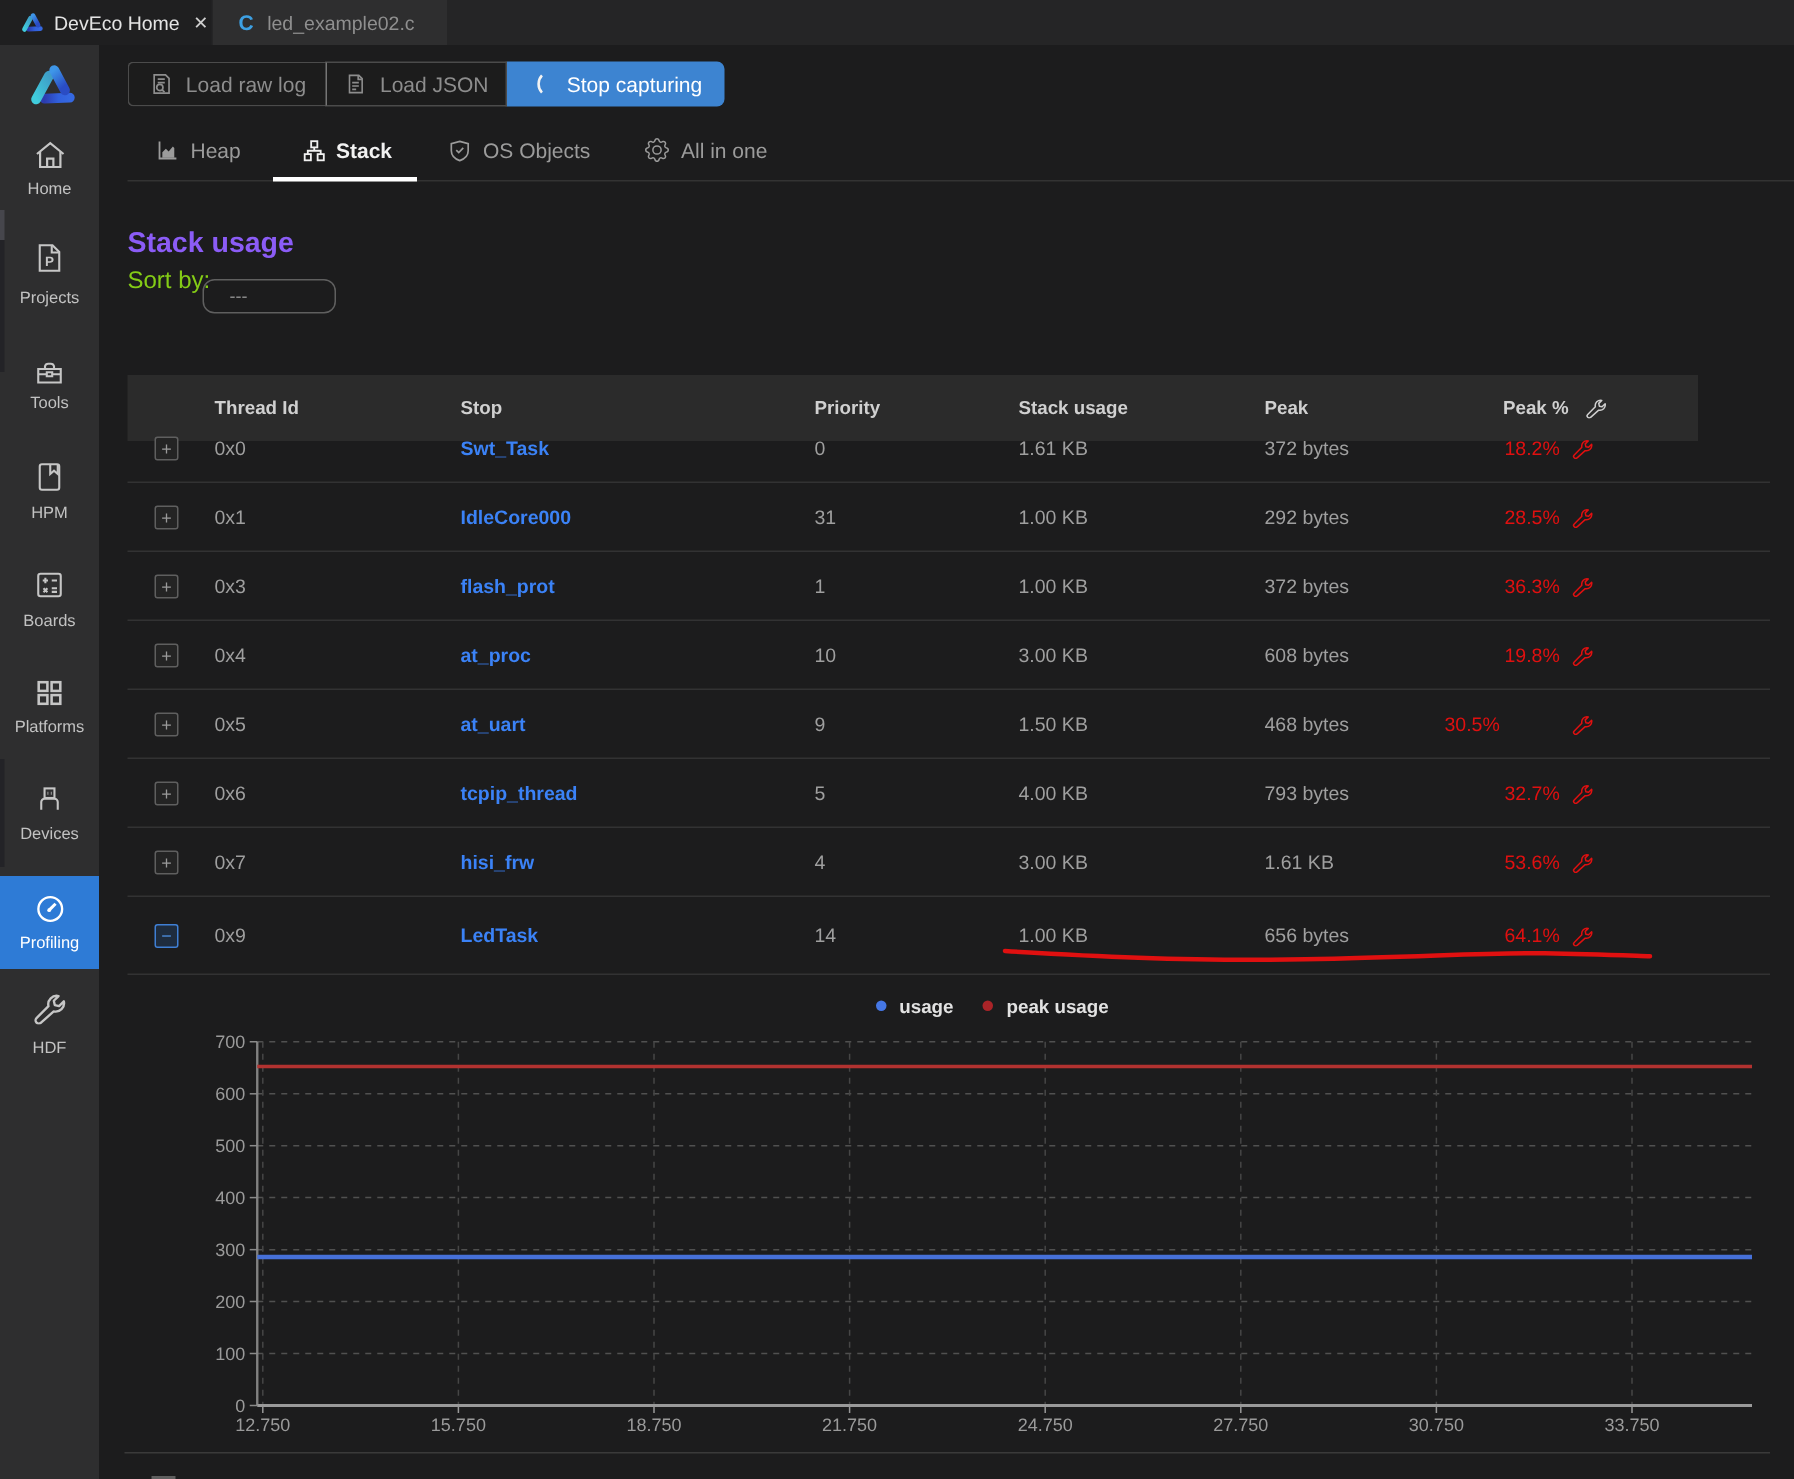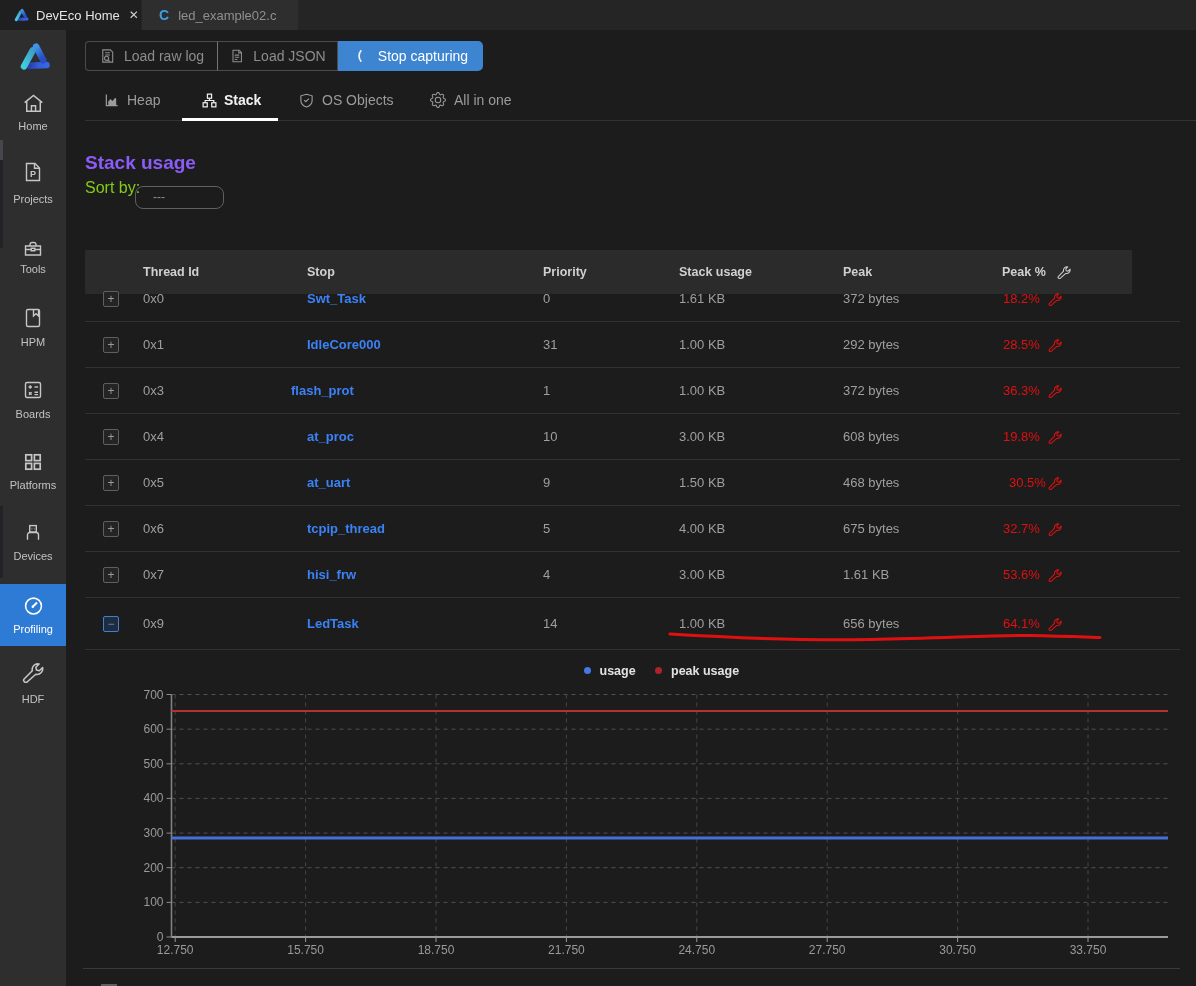--- a/index.html
+++ b/index.html
@@ -250,21 +250,21 @@
 <div class="abs cell" style="left:594px">1.00 KB</div>
 <div class="abs cell" style="left:758px">292 bytes</div>
 <div class="abs cell red" style="left:918px">28.5%</div>
 <svg class="abs" style="left:963px;top:16.0px" width="14" height="14" viewBox="0 0 16 16">
 <path d="M3.9 15.1 a1.55 1.55 0 0 1-2.2-2.2 l5.8-5.8 a4.1 4.1 0 0 1 4.9-4.9 L10.1 4.5 l0.45 2.1 2.1 0.45 2.3-2.3 a4.1 4.1 0 0 1-4.9 4.9 z" fill="none" stroke="#e01010" stroke-width="1.15" stroke-linejoin="round"></path>
 </svg>
 </div>
 <div class="abs row" style="top:368px;height:46px">
 <div class="abs pm" style="top:15px">+</div>
 <div class="abs cell" style="left:58px">0x3</div>
-<div class="abs cell name" style="left:206px">flash_prot</div>
+<div class="abs cell name" style="left:222px">flash_prot</div>
 <div class="abs cell" style="left:458px">1</div>
 <div class="abs cell" style="left:594px">1.00 KB</div>
 <div class="abs cell" style="left:758px">372 bytes</div>
 <div class="abs cell red" style="left:918px">36.3%</div>
 <svg class="abs" style="left:963px;top:16.0px" width="14" height="14" viewBox="0 0 16 16">
 <path d="M3.9 15.1 a1.55 1.55 0 0 1-2.2-2.2 l5.8-5.8 a4.1 4.1 0 0 1 4.9-4.9 L10.1 4.5 l0.45 2.1 2.1 0.45 2.3-2.3 a4.1 4.1 0 0 1-4.9 4.9 z" fill="none" stroke="#e01010" stroke-width="1.15" stroke-linejoin="round"></path>
 </svg>
 </div>
 <div class="abs row" style="top:414px;height:46px">
 <div class="abs pm" style="top:15px">+</div>
@@ -278,32 +278,32 @@
 <path d="M3.9 15.1 a1.55 1.55 0 0 1-2.2-2.2 l5.8-5.8 a4.1 4.1 0 0 1 4.9-4.9 L10.1 4.5 l0.45 2.1 2.1 0.45 2.3-2.3 a4.1 4.1 0 0 1-4.9 4.9 z" fill="none" stroke="#e01010" stroke-width="1.15" stroke-linejoin="round"></path>
 </svg>
 </div>
 <div class="abs row" style="top:460px;height:46px">
 <div class="abs pm" style="top:15px">+</div>
 <div class="abs cell" style="left:58px">0x5</div>
 <div class="abs cell name" style="left:222px">at_uart</div>
 <div class="abs cell" style="left:458px">9</div>
 <div class="abs cell" style="left:594px">1.50 KB</div>
 <div class="abs cell" style="left:758px">468 bytes</div>
-<div class="abs cell red" style="left:924px">30.5%</div>
+<div class="abs cell red" style="left:878px">30.5%</div>
 <svg class="abs" style="left:963px;top:16.0px" width="14" height="14" viewBox="0 0 16 16">
 <path d="M3.9 15.1 a1.55 1.55 0 0 1-2.2-2.2 l5.8-5.8 a4.1 4.1 0 0 1 4.9-4.9 L10.1 4.5 l0.45 2.1 2.1 0.45 2.3-2.3 a4.1 4.1 0 0 1-4.9 4.9 z" fill="none" stroke="#e01010" stroke-width="1.15" stroke-linejoin="round"></path>
 </svg>
 </div>
 <div class="abs row" style="top:506px;height:46px">
 <div class="abs pm" style="top:15px">+</div>
 <div class="abs cell" style="left:58px">0x6</div>
 <div class="abs cell name" style="left:222px">tcpip_thread</div>
 <div class="abs cell" style="left:458px">5</div>
 <div class="abs cell" style="left:594px">4.00 KB</div>
-<div class="abs cell" style="left:758px">675 bytes</div>
+<div class="abs cell" style="left:758px">793 bytes</div>
 <div class="abs cell red" style="left:918px">32.7%</div>
 <svg class="abs" style="left:963px;top:16.0px" width="14" height="14" viewBox="0 0 16 16">
 <path d="M3.9 15.1 a1.55 1.55 0 0 1-2.2-2.2 l5.8-5.8 a4.1 4.1 0 0 1 4.9-4.9 L10.1 4.5 l0.45 2.1 2.1 0.45 2.3-2.3 a4.1 4.1 0 0 1-4.9 4.9 z" fill="none" stroke="#e01010" stroke-width="1.15" stroke-linejoin="round"></path>
 </svg>
 </div>
 <div class="abs row" style="top:552px;height:46px">
 <div class="abs pm" style="top:15px">+</div>
 <div class="abs cell" style="left:58px">0x7</div>
 <div class="abs cell name" style="left:222px">hisi_frw</div>
 <div class="abs cell" style="left:458px">4</div>

